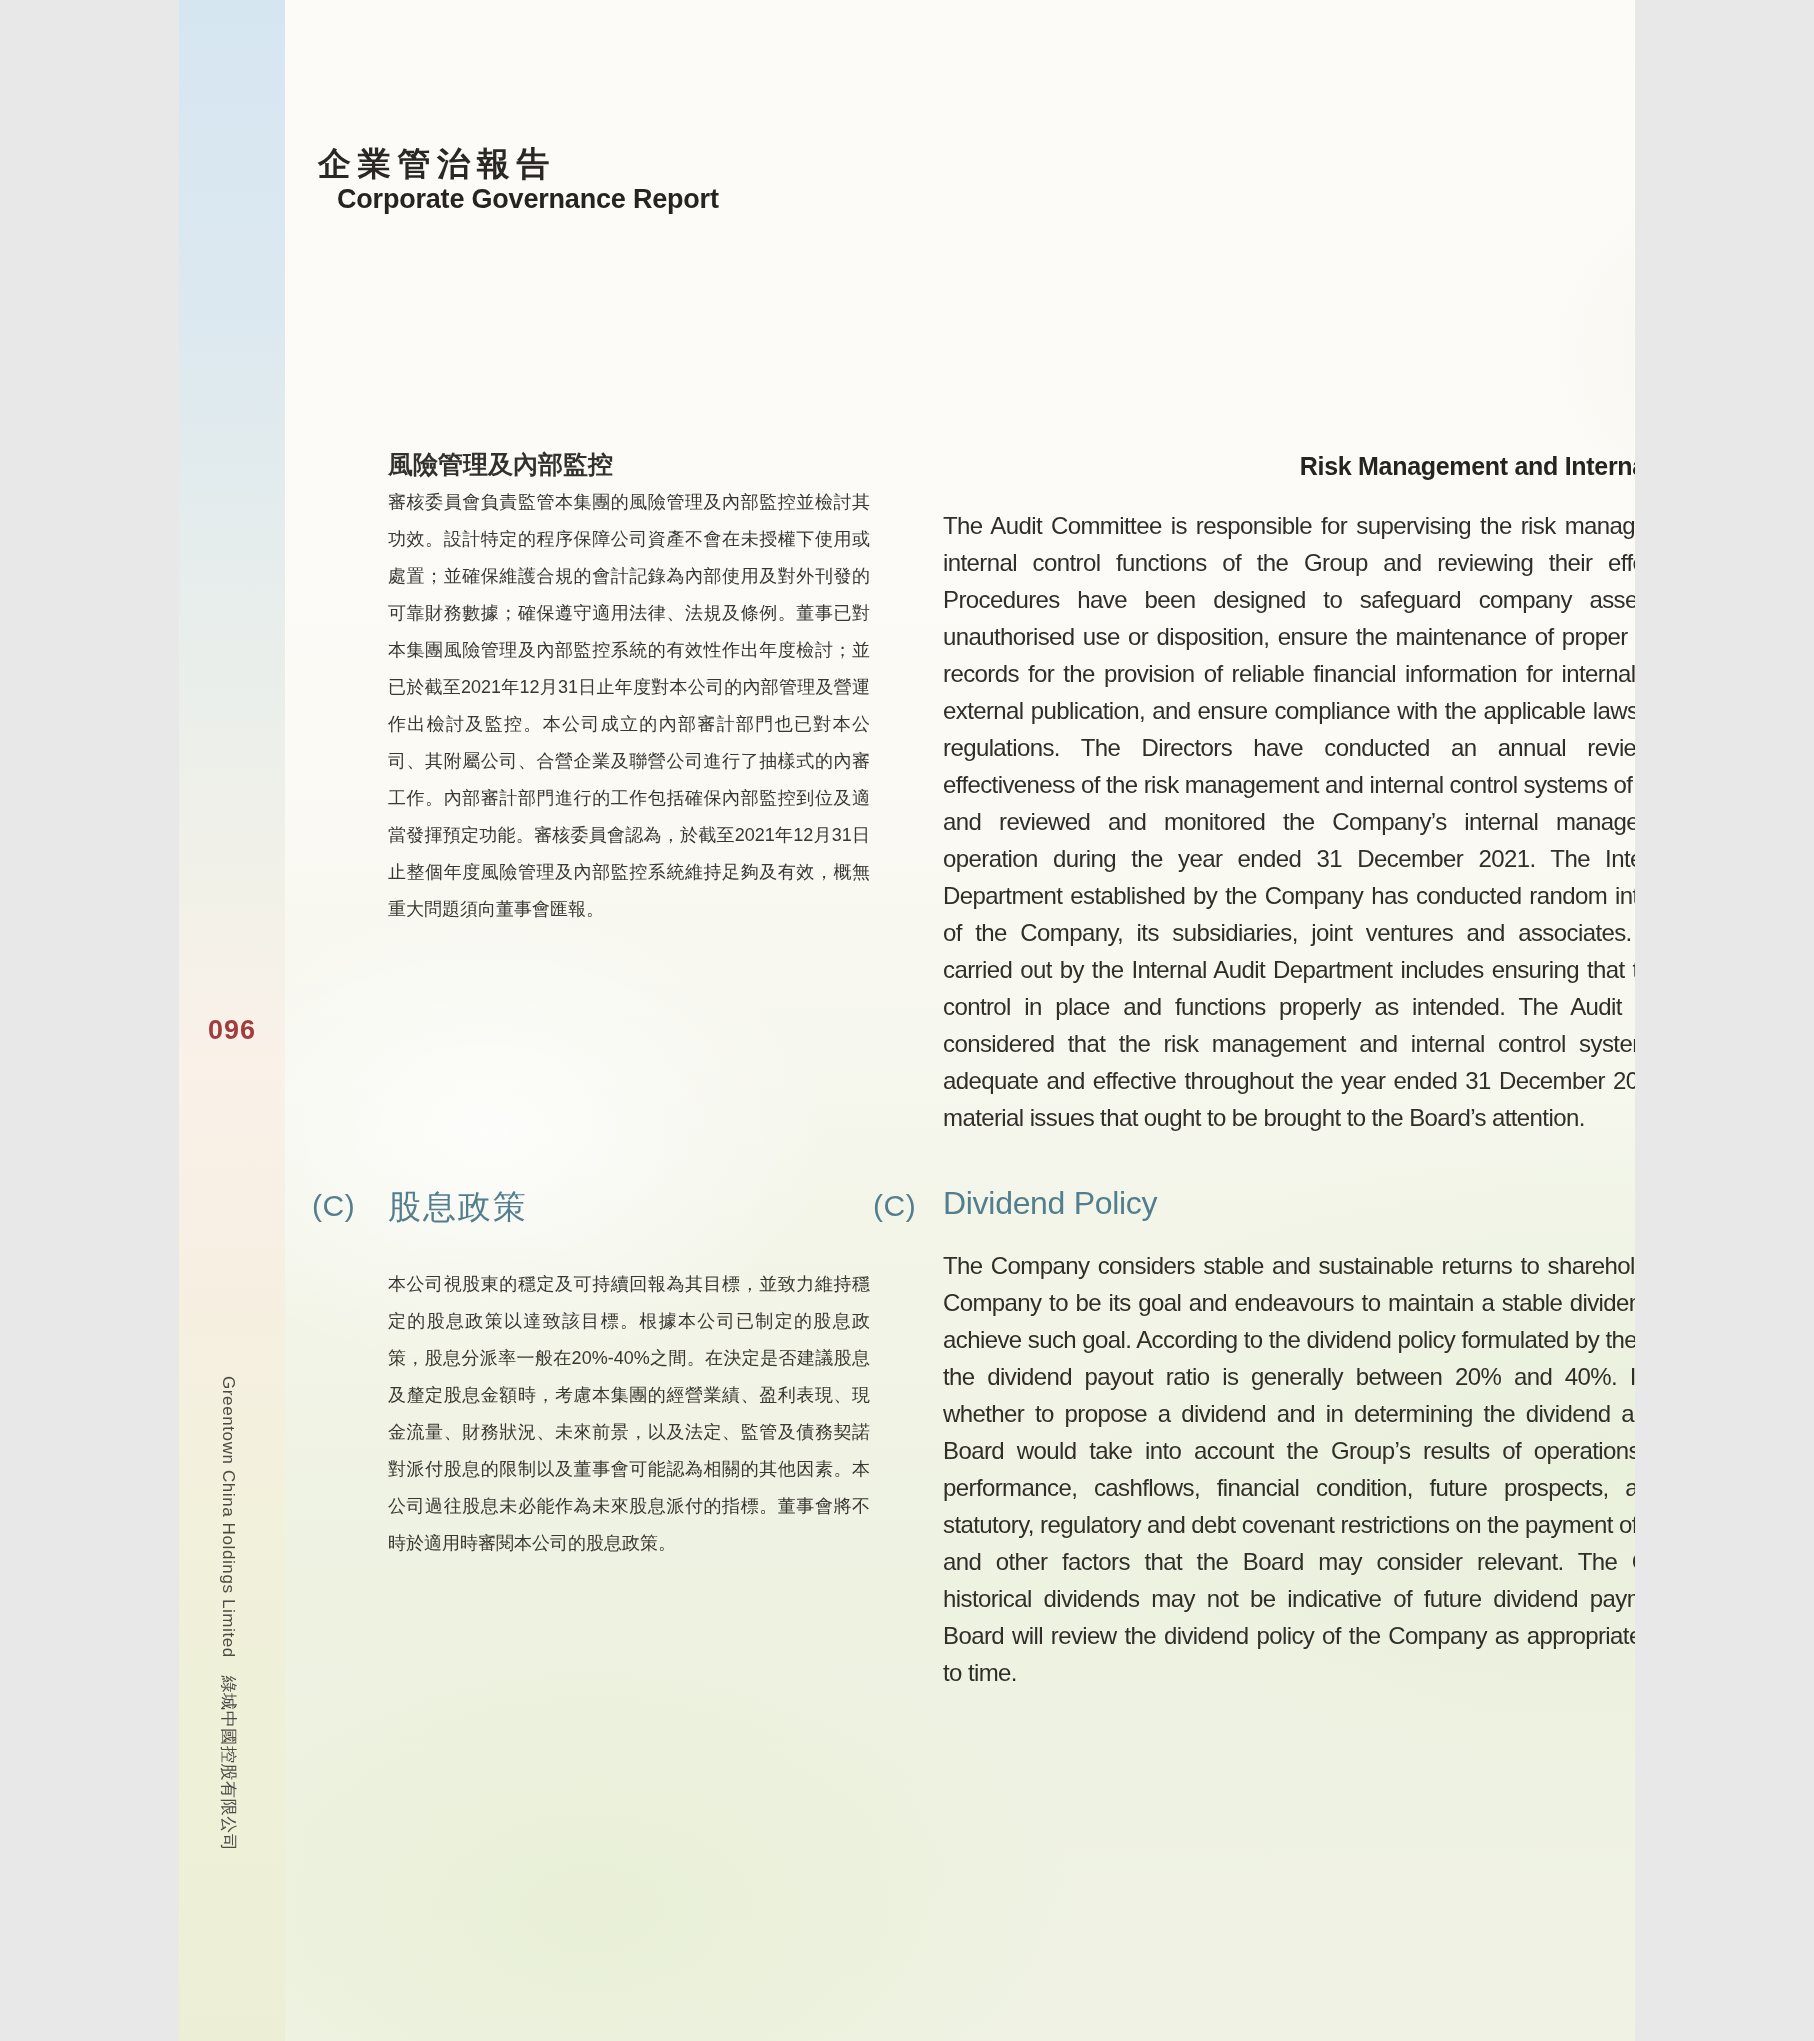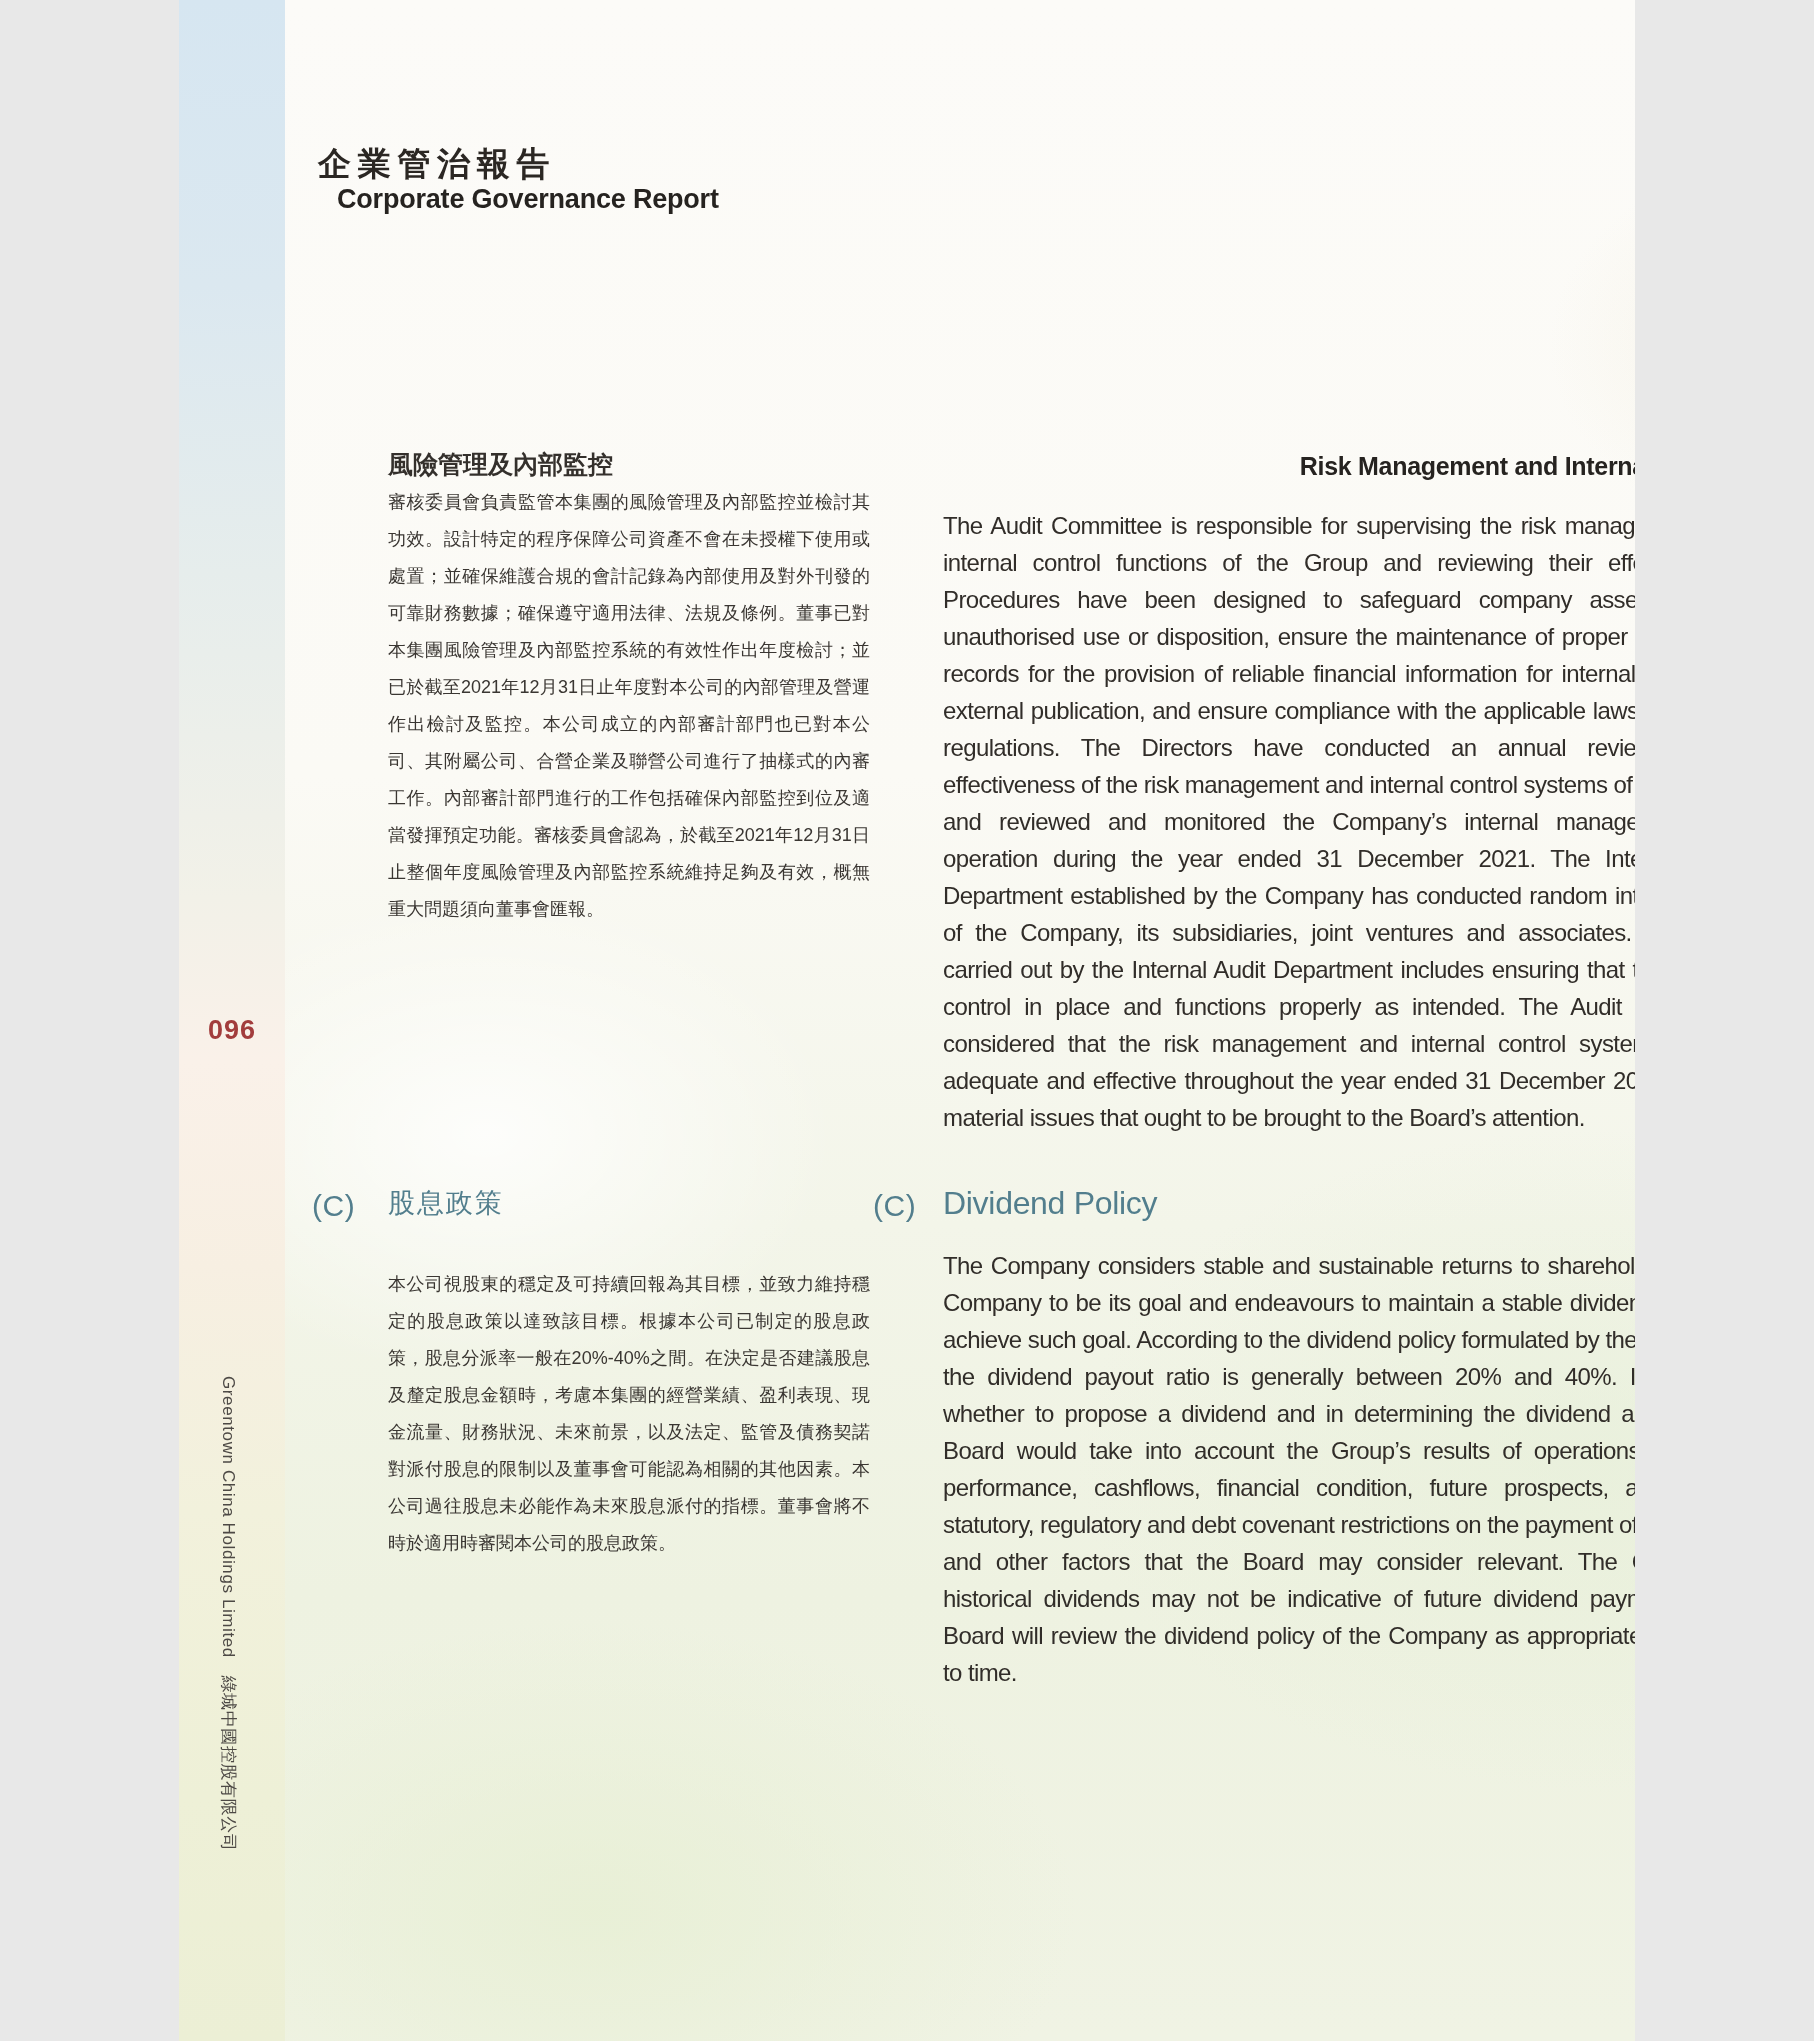--- a/index.html
+++ b/index.html
@@ -56,21 +56,21 @@
   .en-body.dividend{top:1247px;}
   .sec-marker{
     position:absolute;top:1189px;
     font-size:30px;color:#527e8d;letter-spacing:0.5px;
   }
   .sec-marker.zh-m{left:133px;}
   .sec-marker.en-m{left:694px;}
   .sec-heading{
     position:absolute;top:1185px;color:#527e8d;
   }
-  .sec-heading.zh-h{left:209px;font-size:27px;letter-spacing:1.9px;}
+  .sec-heading.zh-h{left:209px;font-size:33px;letter-spacing:1.9px;}
   .sec-heading.en-h{left:764px;font-size:32px;letter-spacing:-0.3px;}
   .page-number{
     position:absolute;left:29px;top:1015px;
     font-size:27px;font-weight:bold;color:#a23c3c;letter-spacing:1px;
   }
   .vertical-company{
     position:absolute;left:61px;top:1376px;
     transform:rotate(90deg);transform-origin:0 0;
     white-space:nowrap;
     font-size:17px;color:#4d4945;letter-spacing:0.6px;

